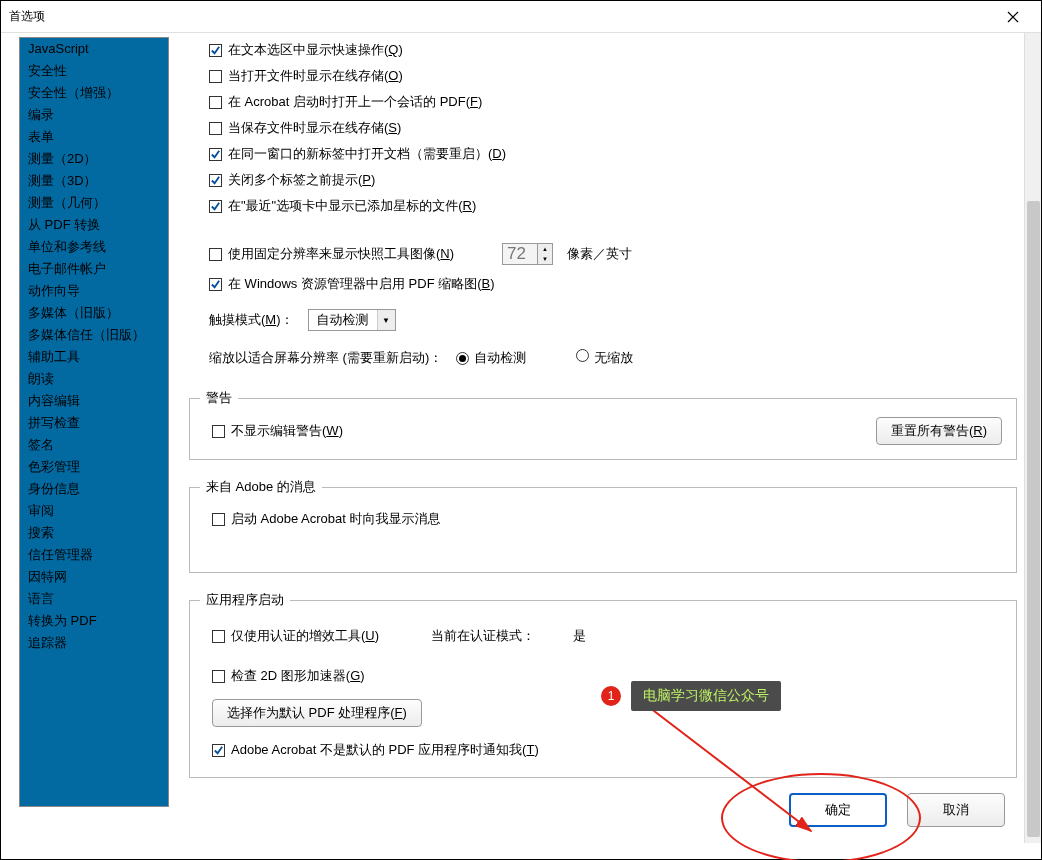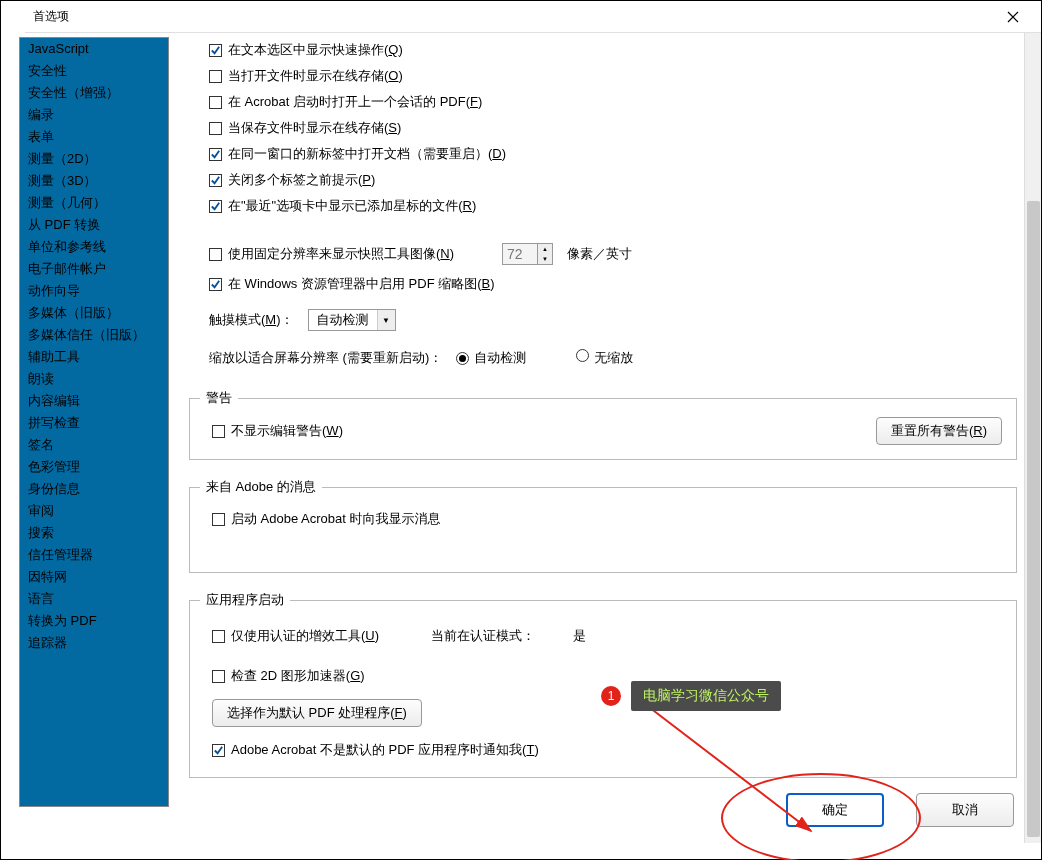--- a/index.html
+++ b/index.html
@@ -1,44 +1,44 @@
 <!DOCTYPE html>
 <html><head>
   <meta charset="utf-8">
   <style>
     * { box-sizing: border-box; margin: 0; padding: 0; font-family: "Microsoft YaHei", "Segoe UI", sans-serif; font-size: 13px; }
     body { background: #fff; width: 1042px; height: 860px; position: relative; overflow: hidden; }
     .window { width: 1042px; height: 860px; border: 1px solid #000; position: relative; background: #fff; }
-    .titlebar { height: 32px; display: flex; align-items: center; padding: 0 8px; border-bottom: 1px solid #e0e0e0; margin-left: 24px; }
+    .titlebar { height: 32px; display: flex; align-items: center; padding: 0 8px; border-bottom: 1px solid #e0e0e0; }
     .titlebar .title { flex: 1; font-size: 12px; }
     .titlebar .close { width: 40px; height: 30px; display: flex; align-items: center; justify-content: center; cursor: pointer; }
     .body { display: flex; height: calc(100% - 32px); position: relative; }
     .sidebar { width: 150px; height: 770px; border: 1px solid #888; margin: 4px 0 0 18px; overflow-y: auto; background: #0369a1; }
     .sidebar-item { padding: 2px 8px; cursor: pointer; white-space: nowrap; font-size: 13px; line-height: 18px; }
     .main { flex: 1; padding: 4px 24px 0 20px; position: relative; height: calc(100% - 50px); }
     .main-col { display: flex; flex-direction: column; gap: 0; }
     .checkrow { display: flex; align-items: center; padding: 4px 0; margin-left: 20px; }
     .chk { width: 13px; height: 13px; border: 1px solid #333; margin-right: 6px; display: inline-flex; align-items: center; justify-content: center; position: relative; }
     .chk.on svg { display: block; }
     .chk svg { display: none; width: 11px; height: 11px; }
     .num-input { display: inline-flex; align-items: center; border: 1px solid #999; height: 22px; background: #f4f4f4; }
-    .num-input input { width: 34px; border: none; padding: 0 4px; font-size: 14px; background: transparent; color: #777; outline: none; }
+    .num-input input { width: 34px; border: none; padding: 0 4px; font-size: 17px; background: transparent; color: #777; outline: none; }
     .spinner { display: flex; flex-direction: column; border-left: 1px solid #999; }
     .spinner div { width: 14px; height: 10px; display: flex; align-items: center; justify-content: center; font-size: 6px; cursor: pointer; background: #eee; }
     .row-inline { display: flex; align-items: center; margin-left: 20px; padding: 4px 0; gap: 14px; }
     .select { display: inline-flex; align-items: center; border: 1px solid #999; height: 22px; background: #fff; }
     .select .val { padding: 0 8px; min-width: 60px; }
     .select .arrow { width: 18px; height: 20px; border-left: 1px solid #ccc; display: flex; align-items: center; justify-content: center; font-size: 8px; background: #eee; }
     .radio { width: 13px; height: 13px; border: 1px solid #333; border-radius: 50%; margin-right: 5px; display: inline-flex; align-items: center; justify-content: center; }
     .radio.on::after { content: ""; width: 7px; height: 7px; border-radius: 50%; background: #000; }
     fieldset { border: 1px solid #bbb; margin-top: 18px; padding: 10px 14px 14px 14px; position: relative; }
     legend { padding: 0 6px; font-size: 13px; margin-left: -4px; }
     .btn { border: 1px solid #999; background: linear-gradient(#fdfdfd,#ececec); padding: 4px 14px; cursor: pointer; font-size: 13px; border-radius: 4px; }
     .warning-inner { display: flex; align-items: center; justify-content: space-between; }
-    .footer-btns { position: absolute; right: 27px; bottom: 32px; display: flex; gap: 32px; padding-left: 40px; }
+    .footer-btns { position: absolute; right: 36px; bottom: 32px; display: flex; gap: 20px; padding-left: 40px; }
     .footer-btns .btn { min-width: 98px; text-align: center; padding: 6px 14px; }
     .footer-btns .btn.primary { border: 2px solid #0a5fc6; background: #fff; }
     .u { text-decoration: underline; }
     .annot { position: absolute; left: 600px; top: 648px; display: flex; align-items: center; gap: 10px; z-index: 50; }
     .annot-num { width: 20px; height: 20px; border-radius: 50%; background: #e2231a; color: #fff; display: flex; align-items: center; justify-content: center; font-size: 12px; }
     .annot-label { background: #4b4b4b; color: #bef264; padding: 6px 12px; border-radius: 2px; font-size: 14px; }
     .ellipse { position: absolute; right: 120px; bottom: -4px; width: 200px; height: 90px; border: 2px solid #e2231a; border-radius: 50%; z-index: 40; pointer-events: none; }
     .scrollbar-right { position: absolute; right: 0px; top: 32px; width: 17px; height: 810px; background: #f0f0f0; border-left: 1px solid #ddd; }
     .scrollbar-right .thumb { position: absolute; left: 2px; width: 13px; top: 168px; height: 636px; background: #c8c8c8; border-radius: 2px; }
     svg.arrow-svg { position: absolute; left: 610px; top: 648px; width: 300px; height: 200px; z-index: 45; pointer-events: none; }

